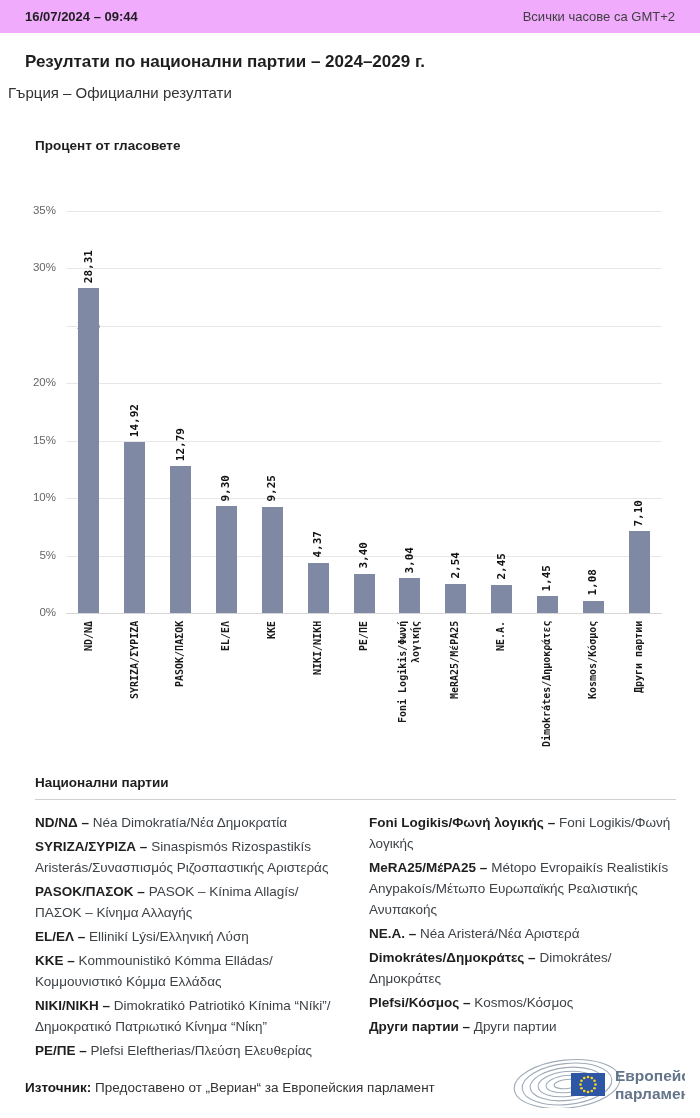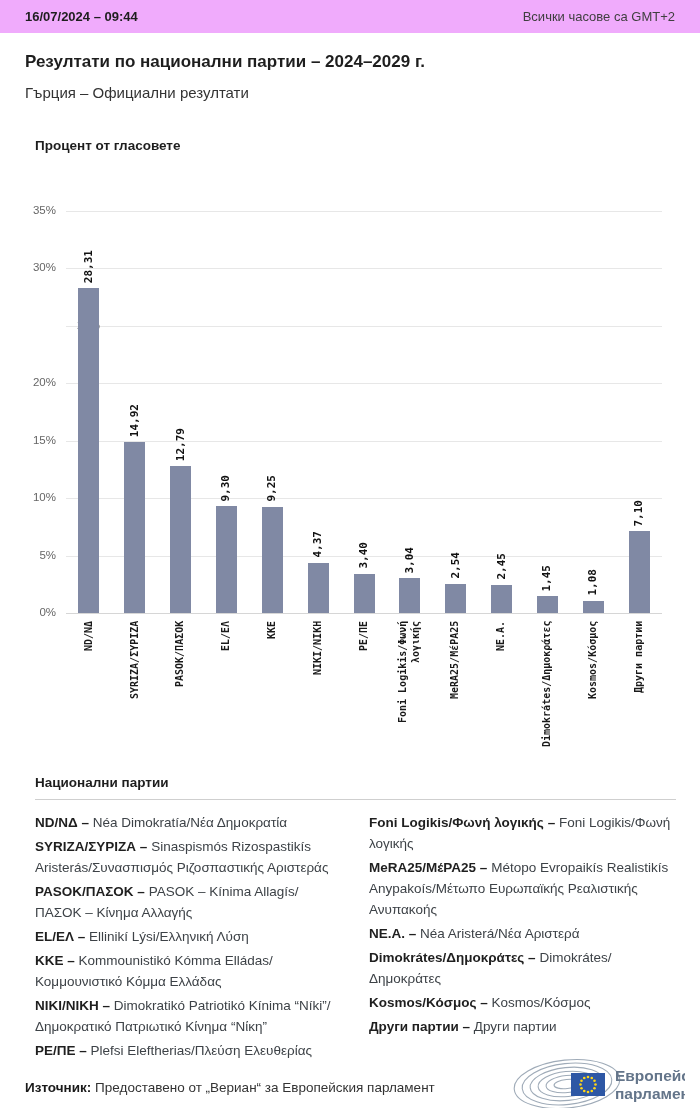--- a/index.html
+++ b/index.html
@@ -4,21 +4,21 @@
 <style>
   html,body{margin:0;padding:0;background:#fff;}
   .page{position:relative;width:700px;height:1118px;background:#ffffff;
         font-family:"Liberation Sans",sans-serif;color:#222;overflow:hidden;}
   .topbar{position:absolute;left:0;top:0;width:700px;height:33px;background:#f0abfc;
           display:flex;align-items:center;justify-content:space-between;box-sizing:border-box;
           padding:0 25px;}
   .topbar .dt{font-weight:bold;font-size:13px;color:#1e1e1e;}
   .topbar .tz{font-size:13px;color:#3f3f3f;}
   .page-title{position:absolute;left:25px;top:52px;margin:0;font-size:17px;font-weight:bold;color:#1e1e1e;}
-  .page-subtitle{position:absolute;left:25px;top:84px;margin:0;font-size:15px;font-weight:normal;color:#333;}
+  .page-subtitle{position:absolute;left:8px;top:84px;margin:0;font-size:15px;font-weight:normal;color:#333;}
   .chart-title{position:absolute;left:35px;top:138px;font-size:13.5px;font-weight:bold;color:#1e1e1e;}
   .plot{position:absolute;left:0;top:195px;width:700px;height:575px;}
   .gridline{position:absolute;height:1px;background:#e7e7e7;}
   .gridline.base{background:#d6d6d6;}
   .ytick{position:absolute;left:0;width:56px;text-align:right;font-size:11.5px;color:#666;}
   .bar{position:absolute;background:#8089a4;}
   .vlabel{position:absolute;writing-mode:vertical-rl;transform:rotate(180deg);
           font-family:"DejaVu Sans Mono",monospace;font-weight:bold;font-size:11px;color:#111;
           white-space:nowrap;}
   .xlabwrap{position:absolute;display:flex;justify-content:center;}
@@ -144,21 +144,21 @@
         <p><b>EL/ΕΛ –</b><span> Ellinikí Lýsi/Ελληνική Λύση</span></p>
         <p><b>KKE –</b><span> Kommounistikó Kómma Elládas/Κομμουνιστικό Κόμμα Ελλάδας</span></p>
         <p><b>NIKI/ΝΙΚΗ –</b><span> Dimokratikó Patriotikó Kínima “Níki”/Δημοκρατικό Πατριωτικό Κίνημα “Νίκη”</span></p>
         <p><b>PE/ΠΕ –</b><span> Plefsi Eleftherias/Πλεύση Ελευθερίας</span></p>
       </div>
     <div class="legend-col" id="leg-right">
         <p><b>Foni Logikis/Φωνή λογικής –</b><span> Foni Logikis/Φωνή λογικής</span></p>
         <p><b>MeRA25/ΜέΡΑ25 –</b><span> Métopo Evropaikís Realistikís Anypakoís/Μέτωπο Ευρωπαϊκής Ρεαλιστικής Ανυπακοής</span></p>
         <p><b>NE.A. –</b><span> Néa Aristerá/Νέα Αριστερά</span></p>
         <p><b>Dimokrátes/Δημοκράτες –</b><span> Dimokrátes/Δημοκράτες</span></p>
-        <p><b>Kosmos/Κόσμος –</b><span> Kosmos/Κόσμος</span></p>
+        <p><b>Plefsi/Κόσμος –</b><span> Kosmos/Κόσμος</span></p>
         <p><b>Други партии –</b><span> Други партии</span></p>
       </div>
   </div>
 
   <div class="source">
     <b>Източник:</b>
     <span>Предоставено от „Вериан“ за Европейския парламент</span>
   </div>
 
   <div class="logo">

